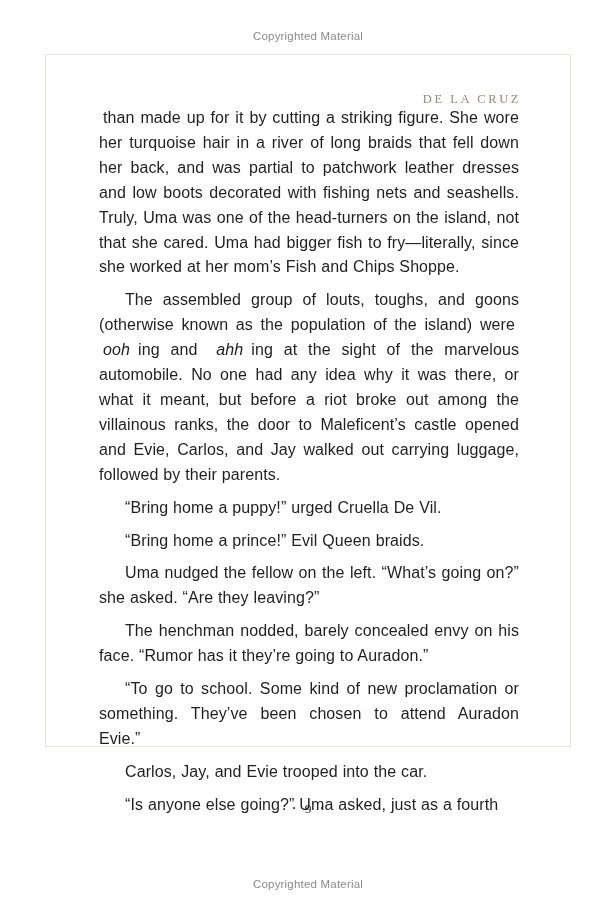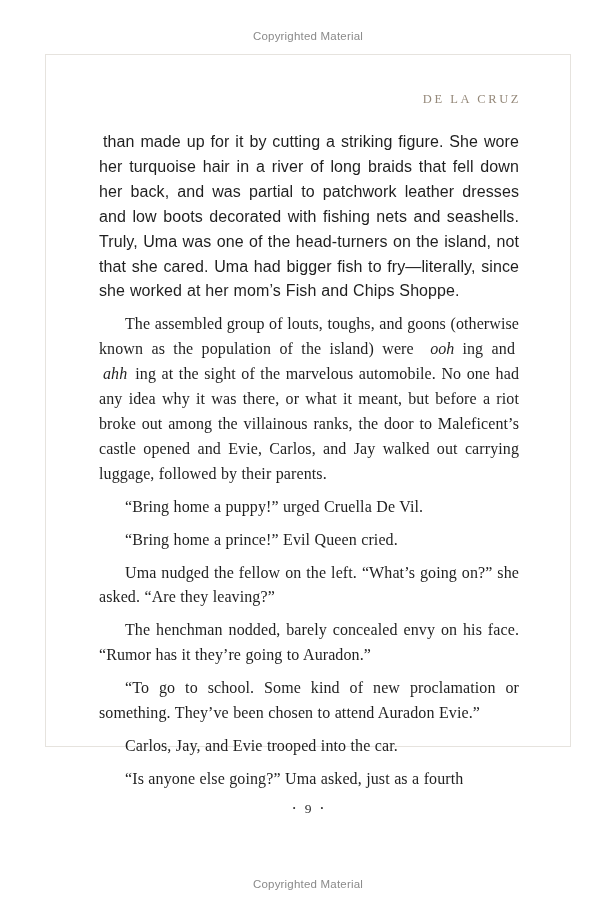--- a/index.html
+++ b/index.html
@@ -42,33 +42,33 @@
     right: 45px;
     font-family: "Liberation Serif", serif;
     font-size: 12.5px;
     letter-spacing: 2.6px;
     color: #95897a;
   }
 
   .body-text {
     position: absolute;
     left: 45px;
-    top: 67px;
+    top: 43px;
     width: 436px;
   }
 
   .para {
     text-align: justify;
     font-size: 16px;
     line-height: 24.9px;
     color: #1f1f1f;
     letter-spacing: 0.1px;
     word-spacing: 0.3px;
   }
-  .para.indent { text-indent: 22px; font-family: Liberation Serif, serif; }
+  .para.indent { text-indent: 22px; }
   .para em { font-style: italic; }
 
   .page-number {
     position: absolute;
     left: 0;
     right: 0;
     top: 742px;
     text-align: center;
     font-family: "Liberation Serif", serif;
     font-size: 13.5px;
@@ -89,21 +89,21 @@
   <div class="watermark top">Copyrighted Material</div>
 
   <div class="page-edge">
 
     <div class="running-header">DE LA CRUZ</div>
 
     <div class="body-text">
         <p class="para"><span>than made up for it by cutting a striking figure. She wore her turquoise hair in a river of long braids that fell down her back, and was partial to patchwork leather dresses and low boots decorated with fishing nets and seashells. Truly, Uma was one of the head-turners on the island, not that she cared. Uma had bigger fish to fry—literally, since she worked at her mom’s Fish and Chips Shoppe.</span></p>
         <p class="para indent"><span>The assembled group of louts, toughs, and goons (otherwise known as the population of the island) were </span><em>ooh</em><span>ing and </span><em>ahh</em><span>ing at the sight of the marvelous automobile. No one had any idea why it was there, or what it meant, but before a riot broke out among the villainous ranks, the door to Maleficent’s castle opened and Evie, Carlos, and Jay walked out carrying luggage, followed by their parents.</span></p>
         <p class="para indent"><span>“Bring home a puppy!” urged Cruella De Vil.</span></p>
-        <p class="para indent"><span>“Bring home a prince!” Evil Queen cried.</span></p>
+        <p class="para indent"><span>“Bring home a prince!” Evil Queen braids.</span></p>
         <p class="para indent"><span>Uma nudged the fellow on the left. “What’s going on?” she asked. “Are they leaving?”</span></p>
         <p class="para indent"><span>The henchman nodded, barely concealed envy on his face. “Rumor has it they’re going to Auradon.”</span></p>
         <p class="para indent"><span>“To go to school. Some kind of new proclamation or something. They’ve been chosen to attend Auradon Evie.”</span></p>
         <p class="para indent"><span>Carlos, Jay, and Evie trooped into the car.</span></p>
         <p class="para indent"><span>“Is anyone else going?” Uma asked, just as a fourth</span></p>
       </div>
 
     <div class="page-number">
       <span class="ornament">•</span><span>9</span><span class="ornament">•</span>
     </div>

